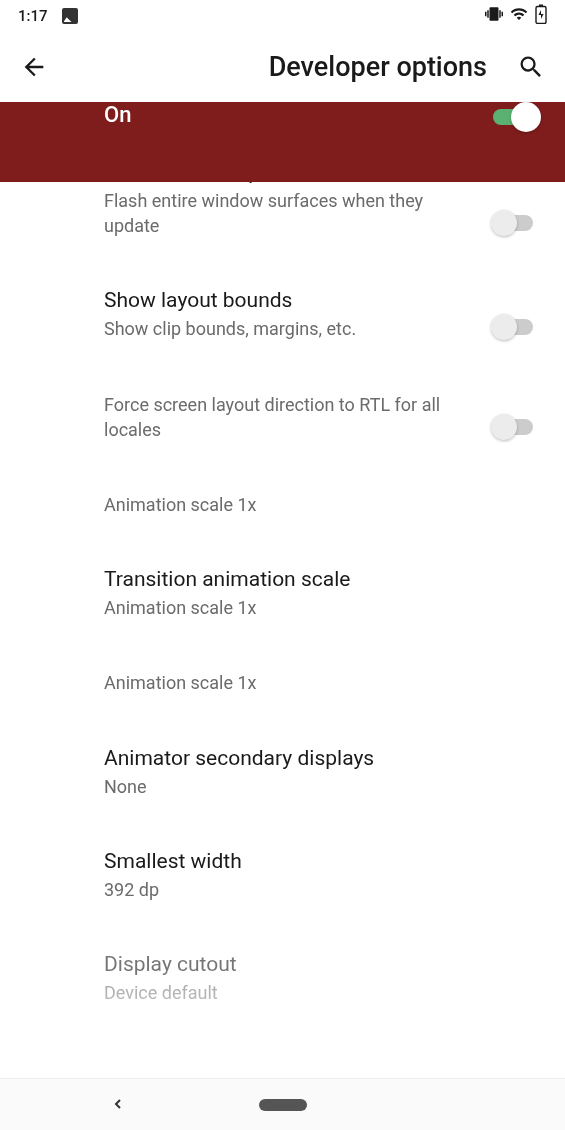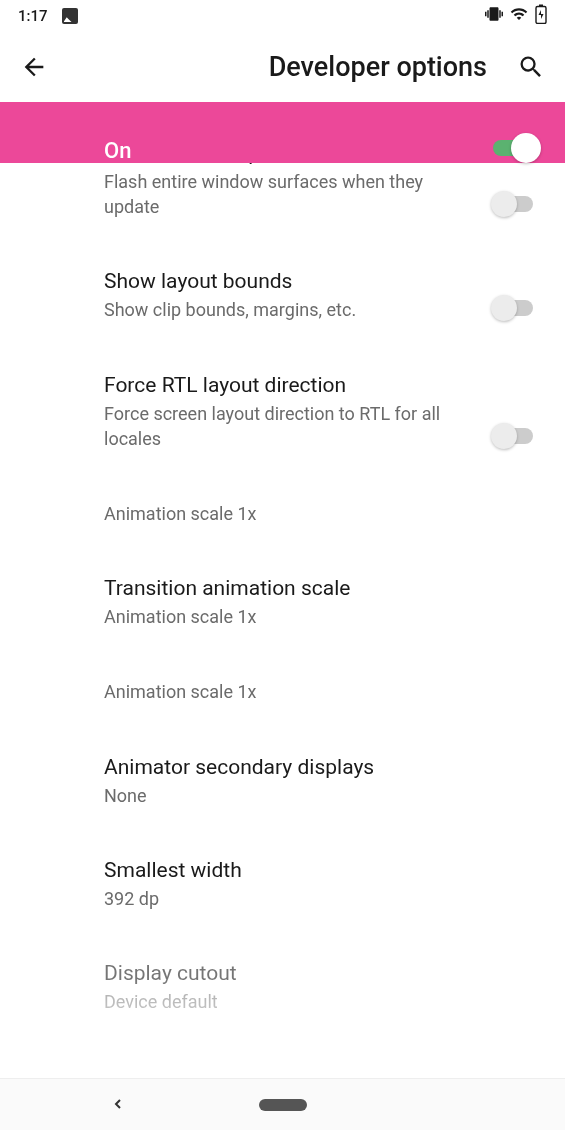--- a/index.html
+++ b/index.html
@@ -39,25 +39,25 @@
     }
     .back-icon, .search-icon {
       width: 28px;
       height: 28px;
       display: flex;
       align-items: center;
       justify-content: center;
       cursor: pointer;
     }
     .master-toggle {
-      background: #ec4899;
+      background: #7f1d1d;
       color: #fff;
-      height: 61px;
-      display: flex;
-      align-items: flex-end;
+      height: 80px;
+      display: flex;
+      align-items: flex-start;
       padding: 0 24px 0 104px;
       justify-content: space-between;
     }
     .master-label {
       font-size: 22px;
       font-weight: 500;
     }
     .toggle {
       width: 50px;
       height: 30px;
@@ -230,21 +230,20 @@
         <div class="setting-title">Show layout bounds</div>
         <div class="setting-sub">Show clip bounds, margins, etc.</div>
       </div>
       <div class="toggle off">
         <div class="toggle-track"></div>
         <div class="toggle-thumb"></div>
       </div>
     </div>
     <div class="setting-item">
       <div class="setting-text">
-        <div class="setting-title">Force RTL layout direction</div>
         <div class="setting-sub">Force screen layout direction to RTL for all locales</div>
       </div>
       <div class="toggle off">
         <div class="toggle-track"></div>
         <div class="toggle-thumb"></div>
       </div>
     </div>
     <div class="setting-item">
       <div class="setting-text">
         <div class="setting-sub">Animation scale 1x</div>

